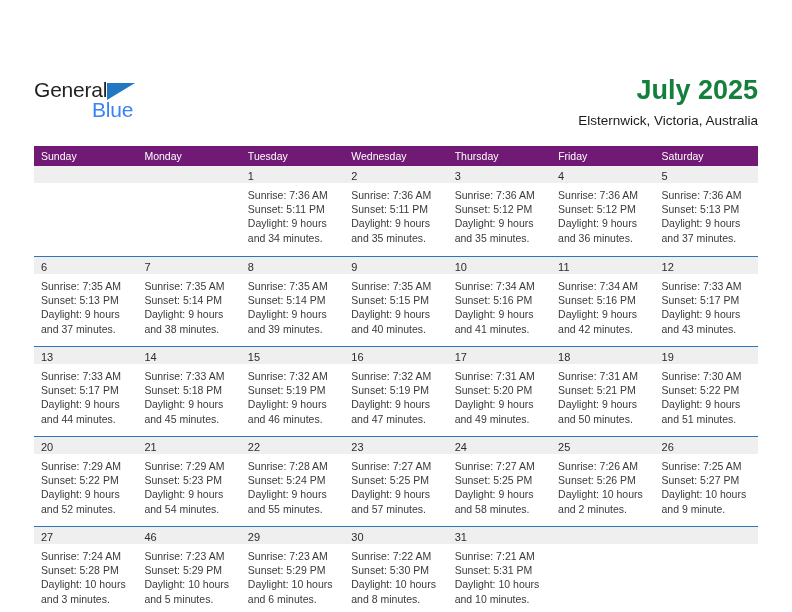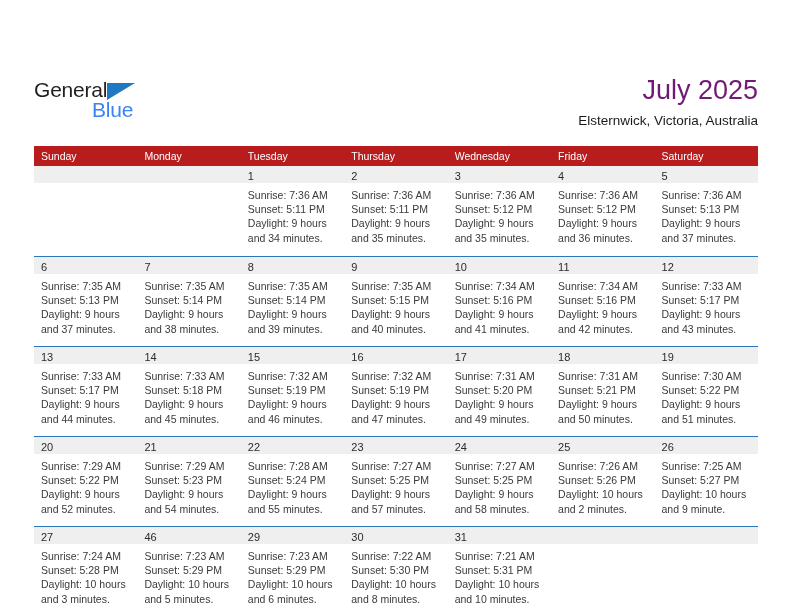--- a/index.html
+++ b/index.html
@@ -63,44 +63,45 @@
   }
 
   .title-block {
     position: absolute;
     right: 0;
     top: 0;
     text-align: right;
   }
   .cal-title {
     font-size: 27px;
-    color: #701a75;
+    color: #15803d;
     line-height: 32px;
-    font-weight: 400;
+    font-weight: 700;
     white-space: nowrap;
   }
   .cal-subtitle {
     margin-top: 6px;
     font-size: 13.5px;
     color: #1a1a1a;
     line-height: 17px;
     white-space: nowrap;
   }
 
   
   .calendar {
     position: absolute;
     left: 34px;
     top: 104px;
     width: 724px;
   }
   .dow-row {
     display: flex;
-    background: #b91c1c;
+    background: #701a75;
     height: 20px;
+    justify-content: center;
   }
   .dow {
     flex: 1 1 0;
     color: #ffffff;
     font-size: 10.5px;
     line-height: 20px;
     padding-left: 7px;
     white-space: nowrap;
   }
 
@@ -157,22 +158,22 @@
       <div class="cal-subtitle">Elsternwick, Victoria, Australia</div>
     </div>
 
   </div>
 
   <div class="calendar">
     <div class="dow-row" id="dow-row">
         <div class="dow">Sunday</div>
         <div class="dow">Monday</div>
         <div class="dow">Tuesday</div>
+        <div class="dow">Wednesday</div>
         <div class="dow">Thursday</div>
-        <div class="dow">Wednesday</div>
         <div class="dow">Friday</div>
         <div class="dow">Saturday</div>
       </div>
     <div id="weeks-container">
         <div class="week">
           <div class="day empty">
             <div class="day-num-band"><span class="day-num"></span></div>
           </div>
           <div class="day empty">
             <div class="day-num-band"><span class="day-num"></span></div>

